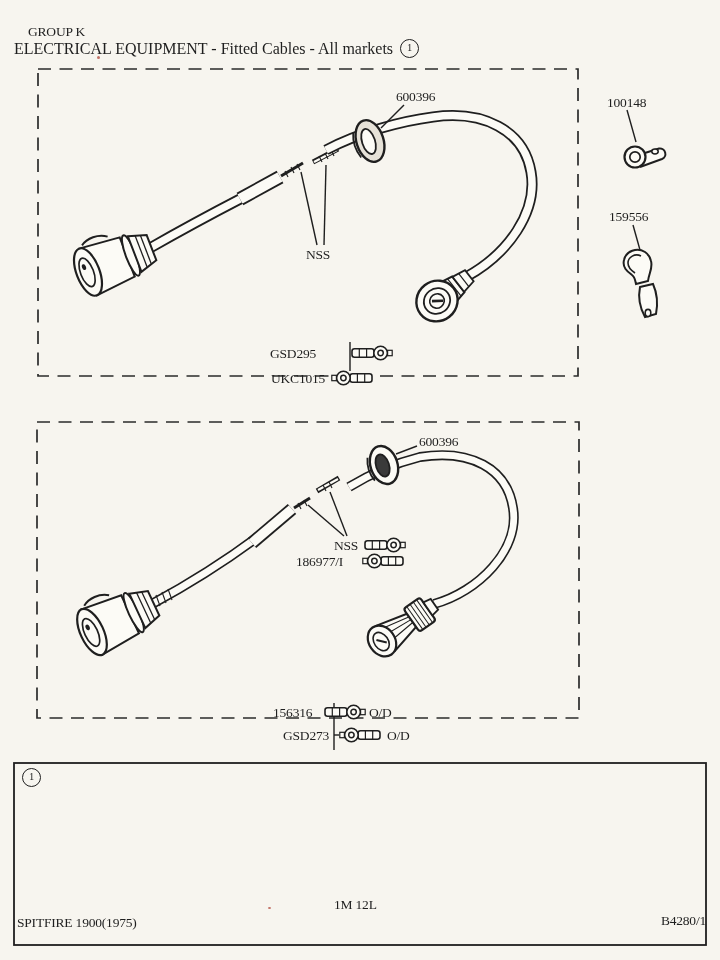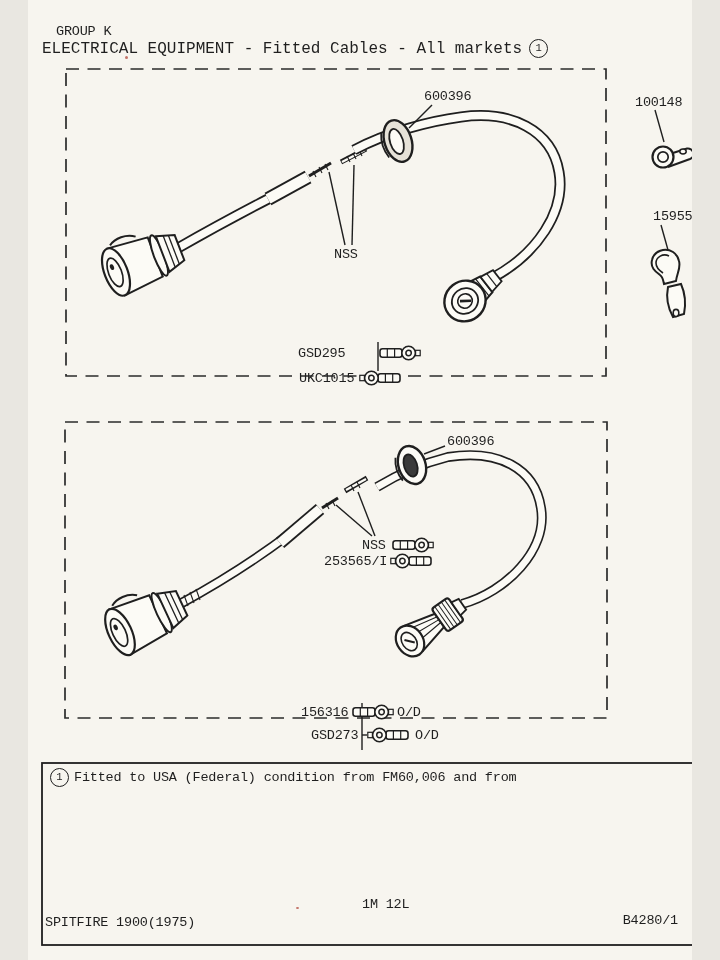--- a/index.html
+++ b/index.html
@@ -1,20 +1,20 @@
 <!DOCTYPE html>
 <html style="--paper: #f7f5ef; --ink: #1f1f1f;"><head>
 <meta charset="utf-8">
 <style>
   :root { --paper:#f7f5ef; --ink:#1f1f1f; --wht:#fcfbf6; }
   html,body { margin:0; padding:0; background:#e9e7e1; }
   .page {
-    position:relative; width:664px; height:960px; margin:0 auto;
+    position:relative; width:720px; height:960px; margin:0 auto;
     background:var(--paper); color:var(--ink);
-    font-family:Liberation Mono, monospace;
+    font-family:Liberation Serif, serif;
     overflow:hidden;
   }
   .lbl { position:absolute; font-size:13.5px; line-height:1.15; letter-spacing:-0.2px; white-space:pre; }
   .title-row { position:absolute; display:flex; align-items:center; gap:7px; }
   .circ {
     display:inline-flex; align-items:center; justify-content:center;
     width:17px; height:17px; border:1.5px solid var(--ink); border-radius:50%;
     font-size:10.5px; line-height:1; flex:0 0 auto;
   }
   .art { position:absolute; left:0; top:0; width:720px; height:960px; }
@@ -211,32 +211,31 @@
     <span>ELECTRICAL EQUIPMENT - Fitted Cables - All markets</span>
     <span class="circ">1</span>
   </div>
 
   <div class="lbl" style="left:396px; top:89px;">600396</div>
   <div class="lbl" style="left:306px; top:247px;">NSS</div>
   <div class="lbl" style="left:270px; top:346px;">GSD295</div>
   <div class="lbl" style="left:271px; top:371px;">UKC1015</div>
 
   <div class="lbl" style="left:607px; top:95px;">100148</div>
-  <div class="lbl" style="left:609px; top:209px;margin-left:16px;">159556</div>
+  <div class="lbl" style="left:609px; top:209px;">159556</div>
 
   <div class="lbl" style="left:419px; top:434px;">600396</div>
   <div class="lbl" style="left:334px; top:538px;">NSS</div>
-  <div class="lbl" style="left:296px; top:554px;">253565/I</div>
+  <div class="lbl" style="left:296px; top:554px;">186977/I</div>
   <div class="lbl" style="left:273px; top:705px;">156316</div>
   <div class="lbl" style="left:369px; top:705px;">O/D</div>
   <div class="lbl" style="left:283px; top:728px;">GSD273</div>
   <div class="lbl" style="left:387px; top:728px;">O/D</div>
 
   <span class="circ" style="position:absolute; left:22px; top:768px;">1</span>
-  <div class="lbl" style="left:46px; top:770px;">Fitted to USA (Federal) condition from FM60,006 and from</div>
 
   <div class="lbl" style="left:17px; top:915px;">SPITFIRE 1900(1975)</div>
   <div class="lbl" style="left:334px; top:897px;text-align:right;">1M 12L</div>
   <div class="lbl" style="right:14px; top:913px;">B4280/1</div>
 
   <div class="speck" style="left:97px; top:56px; width:3px; height:3px;"></div>
   <div class="speck" style="left:268px; top:907px; width:3px; height:2px;"></div>
 </div>
 
 </body></html>

